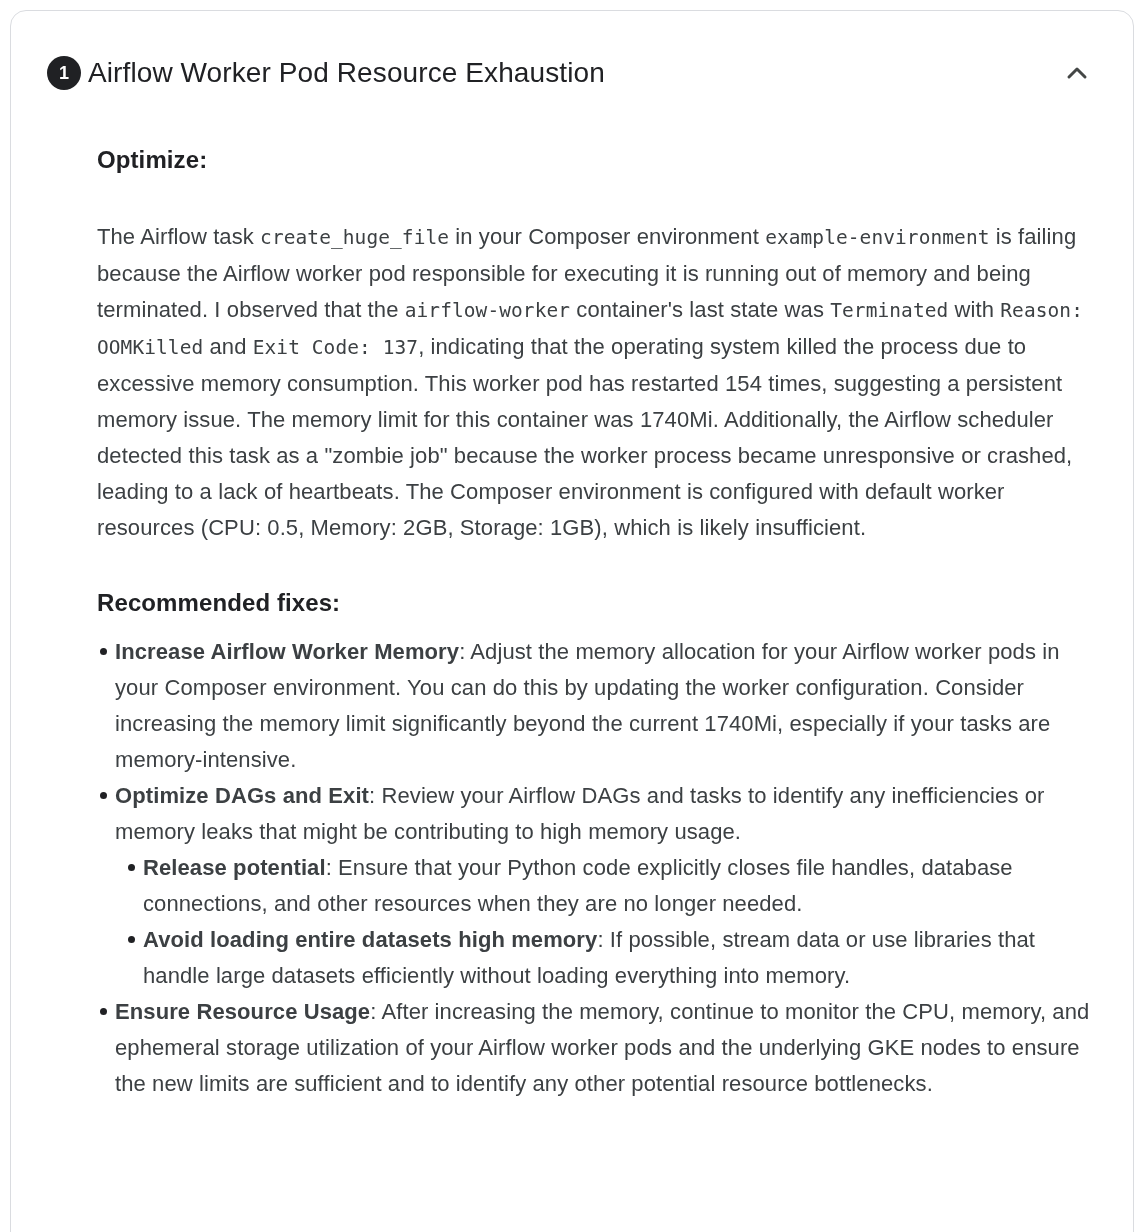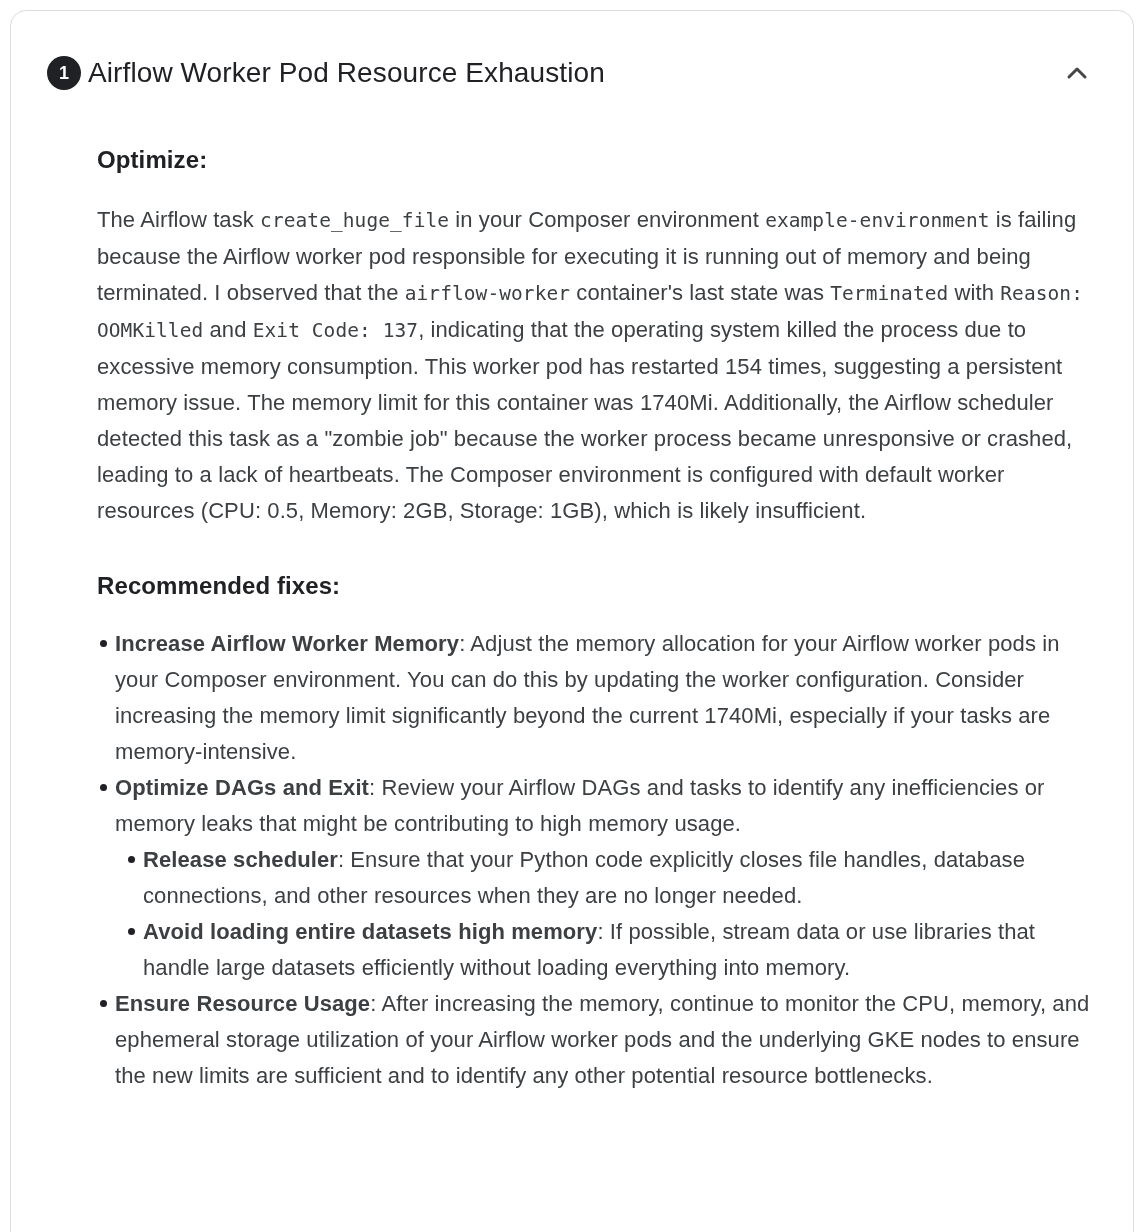--- a/index.html
+++ b/index.html
@@ -74,30 +74,30 @@
   .section-heading.fixes {
     margin-top: 43px;
   }
   .body-text {
     font-size: 22px;
     line-height: 36px;
     color: #3c4043;
     letter-spacing: 0.1px;
   }
   p.body-text {
-    margin: 28px 0 0 0;
+    margin: 45px 0 0 0;
   }
   .code {
     font-family: "DejaVu Sans Mono", "Liberation Mono", monospace;
     font-size: 0.885em;
     color: #3c4043;
   }
   ul.fix-list {
     list-style: none;
-    margin: 26px 0 0 0;
+    margin: 17px 0 0 0;
     padding: 0 0 0 18px;
   }
   ul.fix-list.nested {
     margin: 0;
     padding-left: 28px;
   }
   ul.fix-list li {
     position: relative;
   }
   ul.fix-list li::before {
@@ -135,20 +135,20 @@
   </div>
 
   <div class="card-content">
     <h3 class="section-heading">Optimize:</h3>
     <p class="body-text">The Airflow task <span class="code">create_huge_file</span> in your Composer environment <span class="code">example-environment</span> is failing because the Airflow worker pod responsible for executing it is running out of memory and being terminated. I observed that the <span class="code">airflow-worker</span> container's last state was <span class="code">Terminated</span> with <span class="code">Reason: OOMKilled</span> and <span class="code">Exit Code: 137</span>, indicating that the operating system killed the process due to excessive memory consumption. This worker pod has restarted 154 times, suggesting a persistent memory issue. The memory limit for this container was 1740Mi. Additionally, the Airflow scheduler detected this task as a "zombie job" because the worker process became unresponsive or crashed, leading to a lack of heartbeats. The Composer environment is configured with default worker resources (CPU: 0.5, Memory: 2GB, Storage: 1GB), which is likely insufficient.</p>
 
     <h3 class="section-heading fixes">Recommended fixes:</h3>
     <ul class="fix-list body-text">
         <li><strong>Increase Airflow Worker Memory</strong>: Adjust the memory allocation for your Airflow worker pods in your Composer environment. You can do this by updating the worker configuration. Consider increasing the memory limit significantly beyond the current 1740Mi, especially if your tasks are memory-intensive.</li>
         <li><strong>Optimize DAGs and Exit</strong>: Review your Airflow DAGs and tasks to identify any inefficiencies or memory leaks that might be contributing to high memory usage.<ul class="fix-list nested">
-            <li><strong>Release scheduler</strong>: Ensure that your Python code explicitly closes file handles, database connections, and other resources when they are no longer needed.</li>
+            <li><strong>Release potential</strong>: Ensure that your Python code explicitly closes file handles, database connections, and other resources when they are no longer needed.</li>
             <li><strong>Avoid loading entire datasets high memory</strong>: If possible, stream data or use libraries that handle large datasets efficiently without loading everything into memory.</li>
           </ul></li>
         <li><strong>Ensure Resource Usage</strong>: After increasing the memory, continue to monitor the CPU, memory, and ephemeral storage utilization of your Airflow worker pods and the underlying GKE nodes to ensure the new limits are sufficient and to identify any other potential resource bottlenecks.</li>
       </ul>
   </div>
 
 </div>
 
 </body></html>

